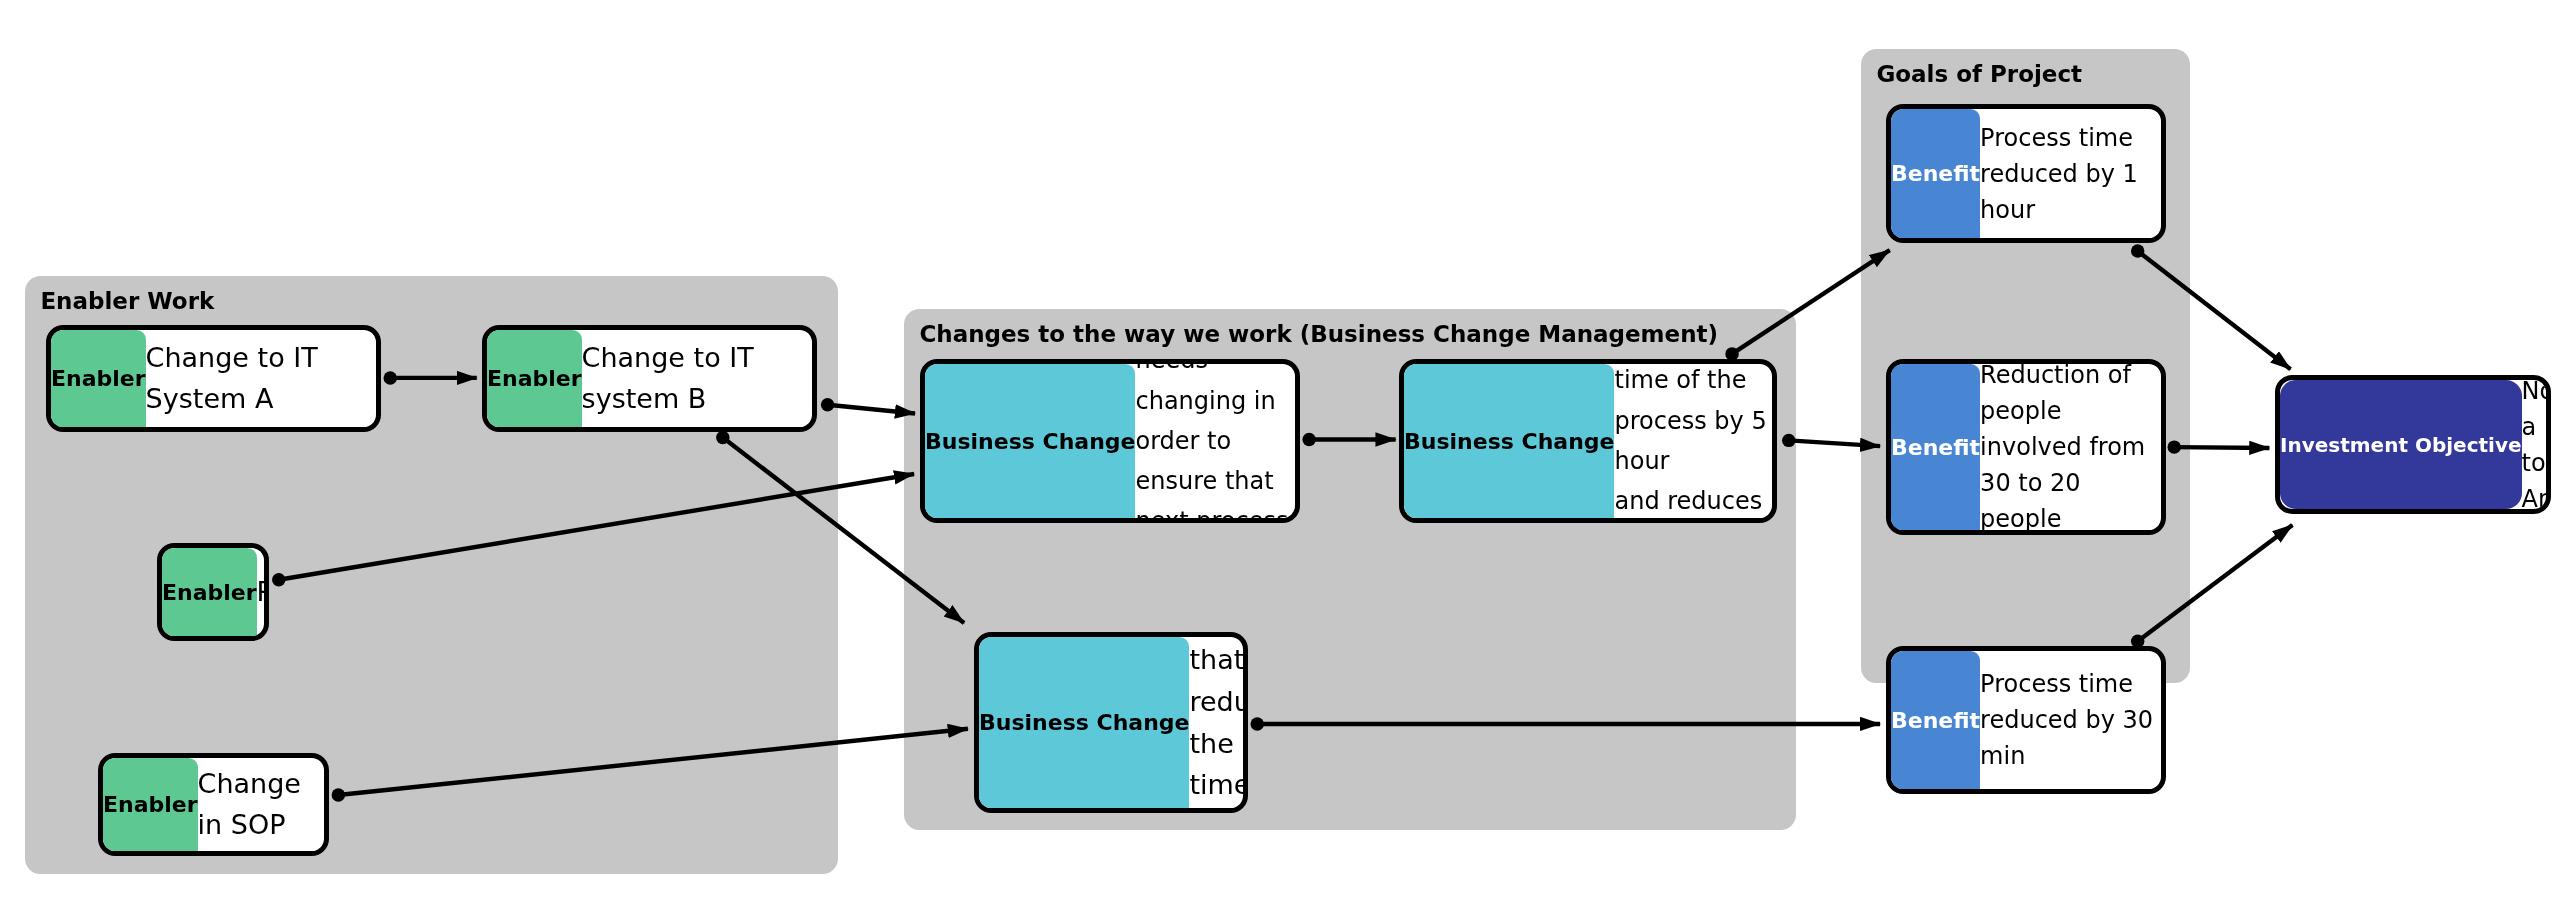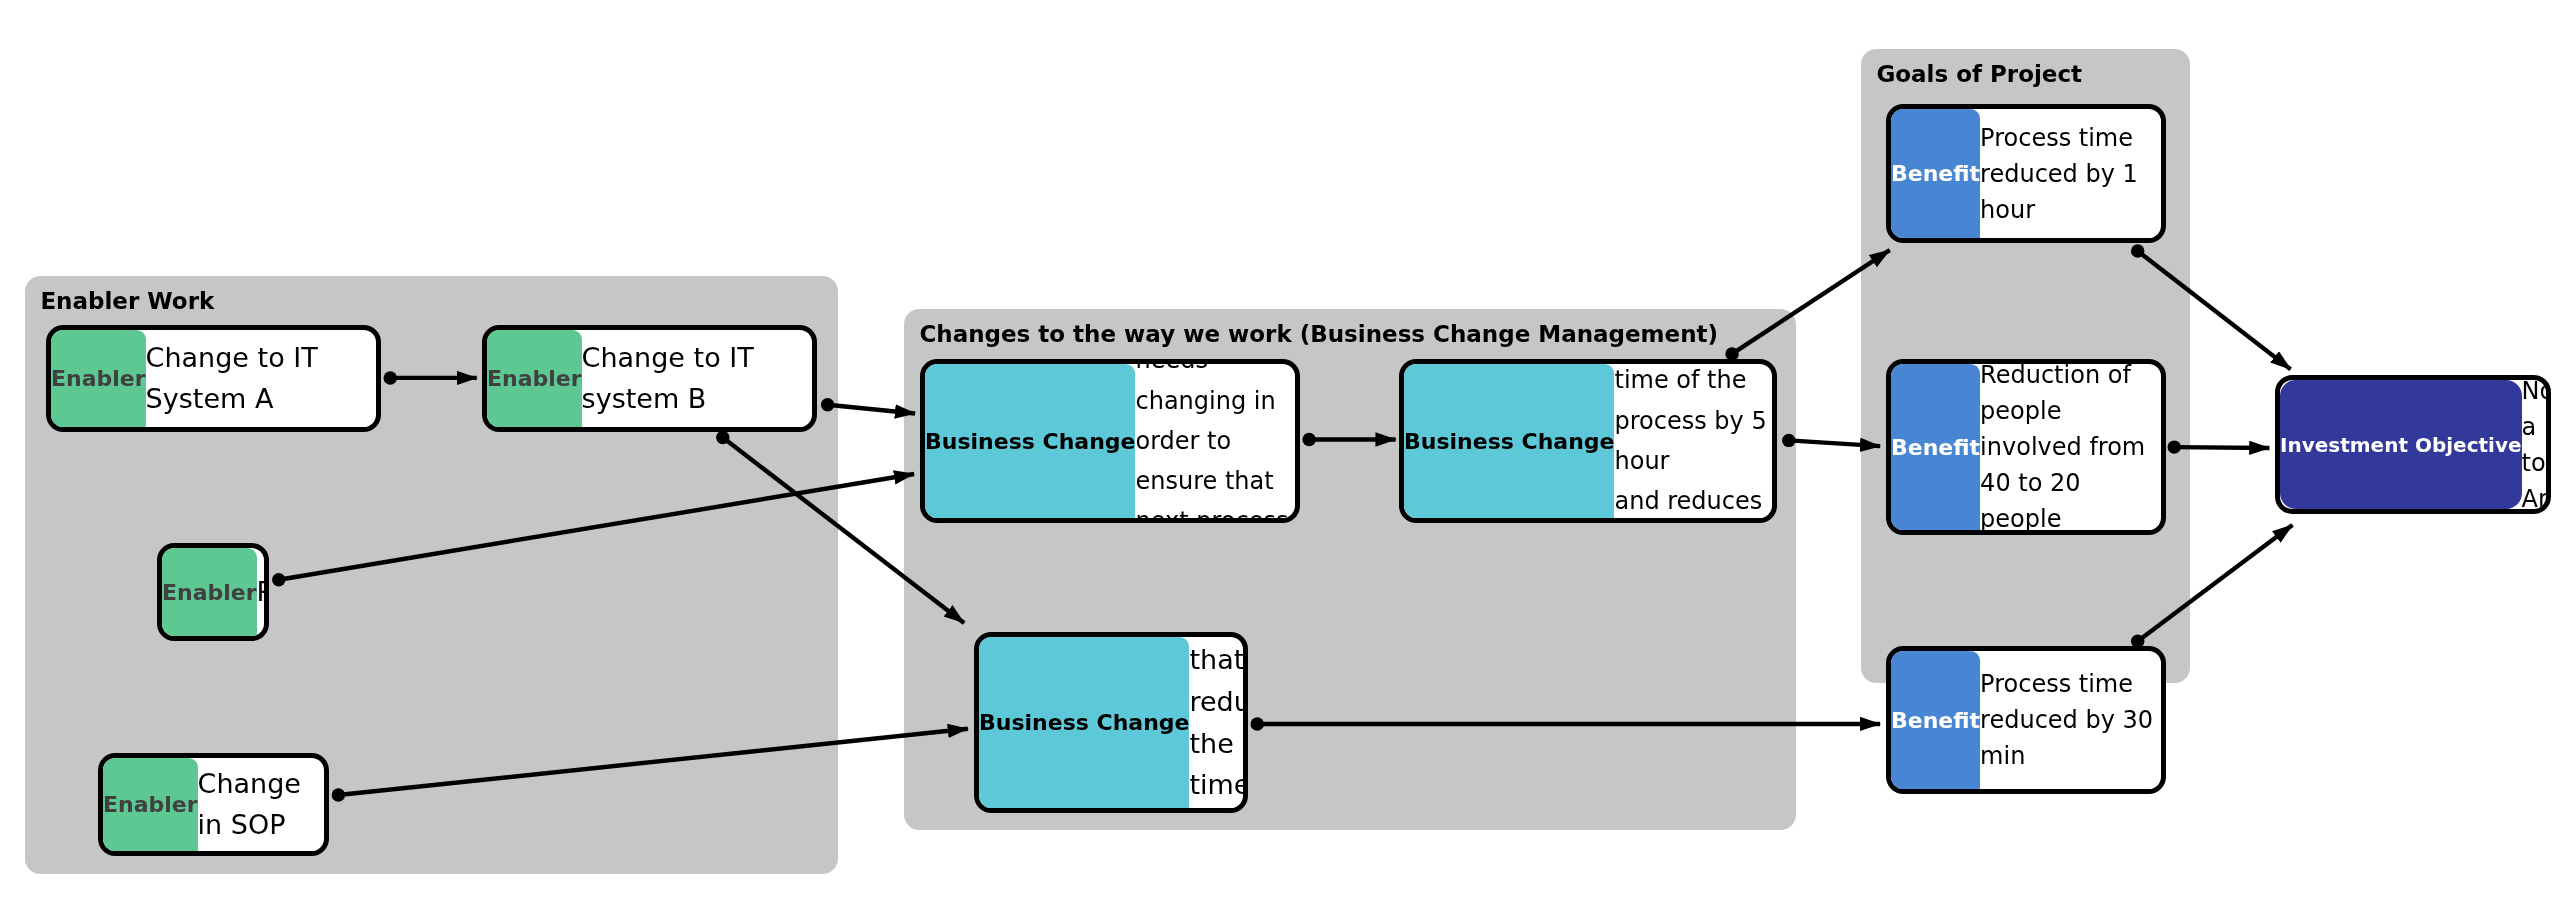--- a/index.html
+++ b/index.html
@@ -19,21 +19,21 @@
     border-radius:17.3px;display:flex;overflow:hidden;z-index:2;
   }
   .hdr{
     flex:0 0 37px;display:flex;align-items:center;justify-content:center;
     font-weight:bold;font-size:22px;border-radius:9.6px 9.6px 0 0;white-space:nowrap;
   }
   .body{
     flex:1 1 auto;display:flex;align-items:center;justify-content:center;
     text-align:left;white-space:pre-line;font-size:27px;line-height:1.5;padding:0 0;
   }
-  .node.green  .hdr{background:#5ec892;color:#404040;}
+  .node.green  .hdr{background:#5ec892;color:#000000;}
   .node.cyan   .hdr{background:#5cc8d8;color:#000;}
   .node.blue   .hdr{background:#4886d3;color:#fff;flex-basis:35px;}
   .node.navy   .hdr{background:#33389b;color:#fff;flex-basis:35px;font-size:20px;border-radius:16px;}
   #n-a    {left:46px;  top:325px;width:335px;height:107px;}
   #n-b    {left:482px; top:325px;width:335px;height:107px;}
   #n-reorg{left:157px; top:543px;width:112px;height:98px;}
   #n-sop  {left:98px; top:753px;width:231px;height:103px;}
   #n-bc1  {left:920px; top:359px;width:380px;height:164px;}
   #n-bc2  {left:1399px;top:359px;width:378px;height:164px;}
   #n-bc3  {left:974px;top:632px;width:274px;height:181px;}
@@ -156,21 +156,21 @@
   </div>
   <div class="node blue" id="n-ben1">
     <div class="hdr">Benefit</div>
     <div class="body">Process time
 reduced by 1 hour</div>
   </div>
   <div class="node blue" id="n-ben2">
     <div class="hdr">Benefit</div>
     <div class="body">Reduction of people
 involved from
-40 to 20 people</div>
+30 to 20 people</div>
   </div>
   <div class="node blue" id="n-ben3">
     <div class="hdr">Benefit</div>
     <div class="body">Process time
 reduced by 30 min</div>
   </div>
   <div class="node navy" id="n-inv">
     <div class="hdr">Investment Objective</div>
     <div class="body">Normally a link
 to Another</div>

